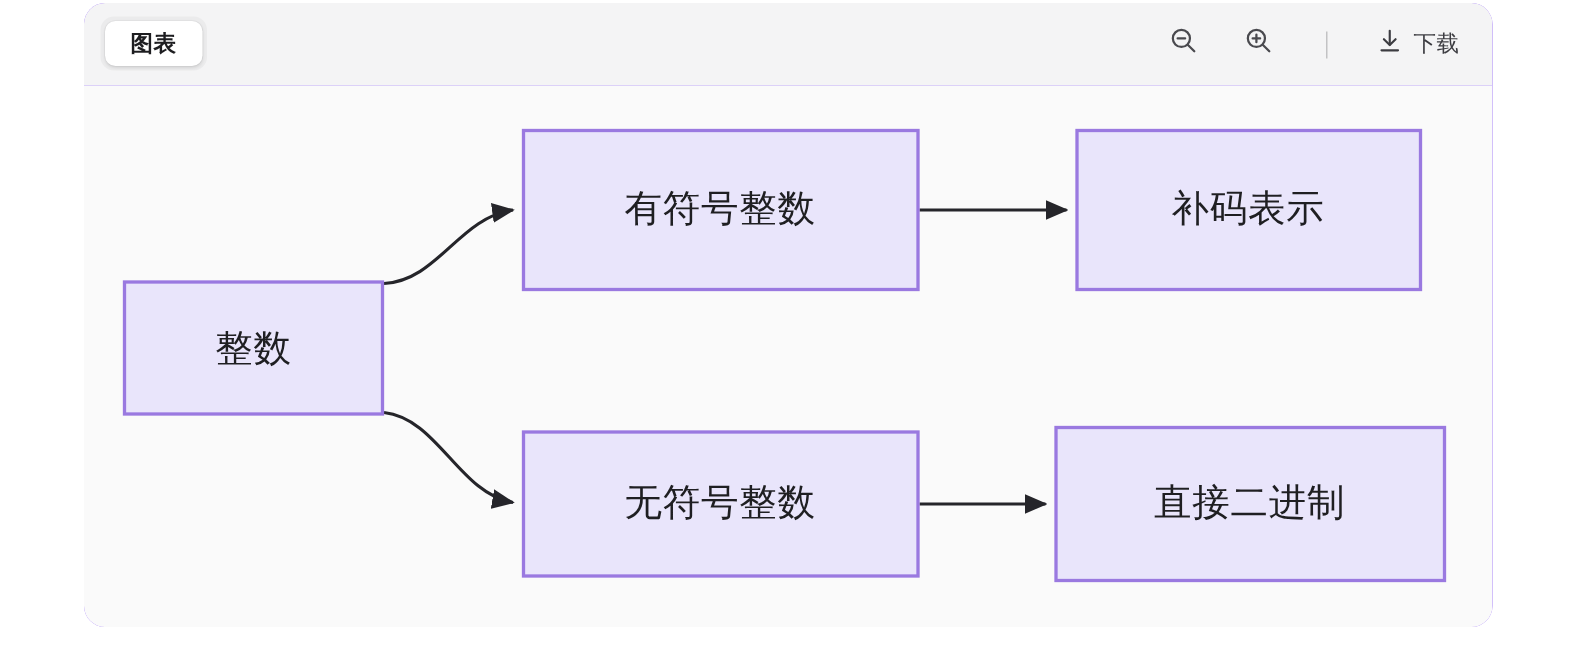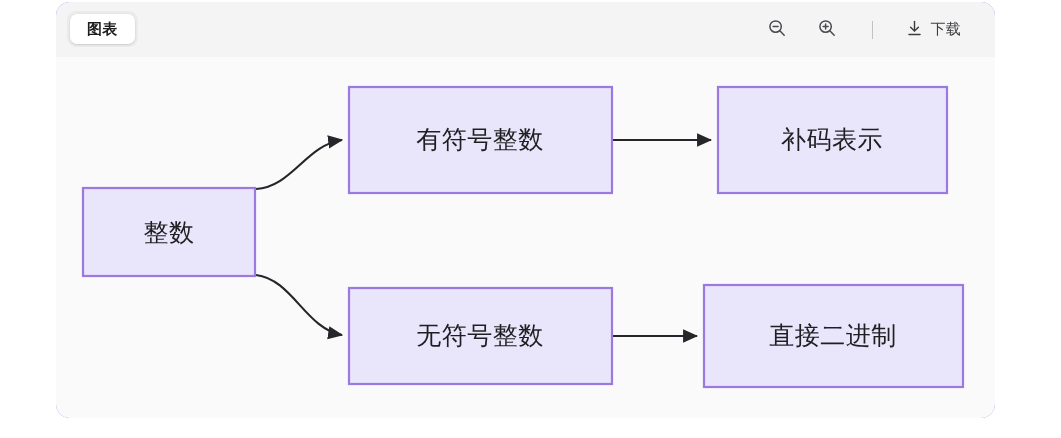--- a/index.html
+++ b/index.html
@@ -71,21 +71,21 @@
   .tab.active {
     background: #ffffff;
     color: #1d1d20;
     font-weight: bold;
     box-shadow: 0 1px 2px rgba(0,0,0,0.10), 0 0 0 0.5px rgba(0,0,0,0.04);
   }
 
   
   .header-tools {
     position: absolute;
-    right: 28px;
+    right: 16px;
     top: 0;
     height: 55px;
     display: flex;
     align-items: center;
     gap: 16px;
   }
   .icon-btn {
     width: 34px;
     height: 34px;
     display: flex;

